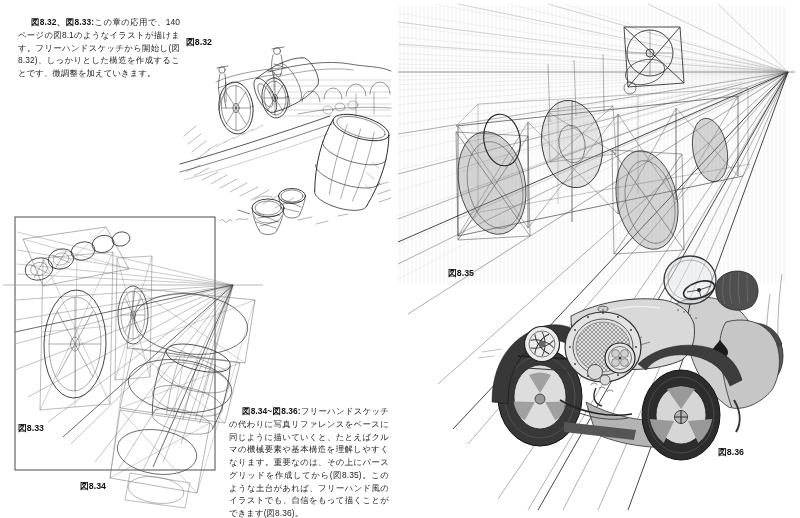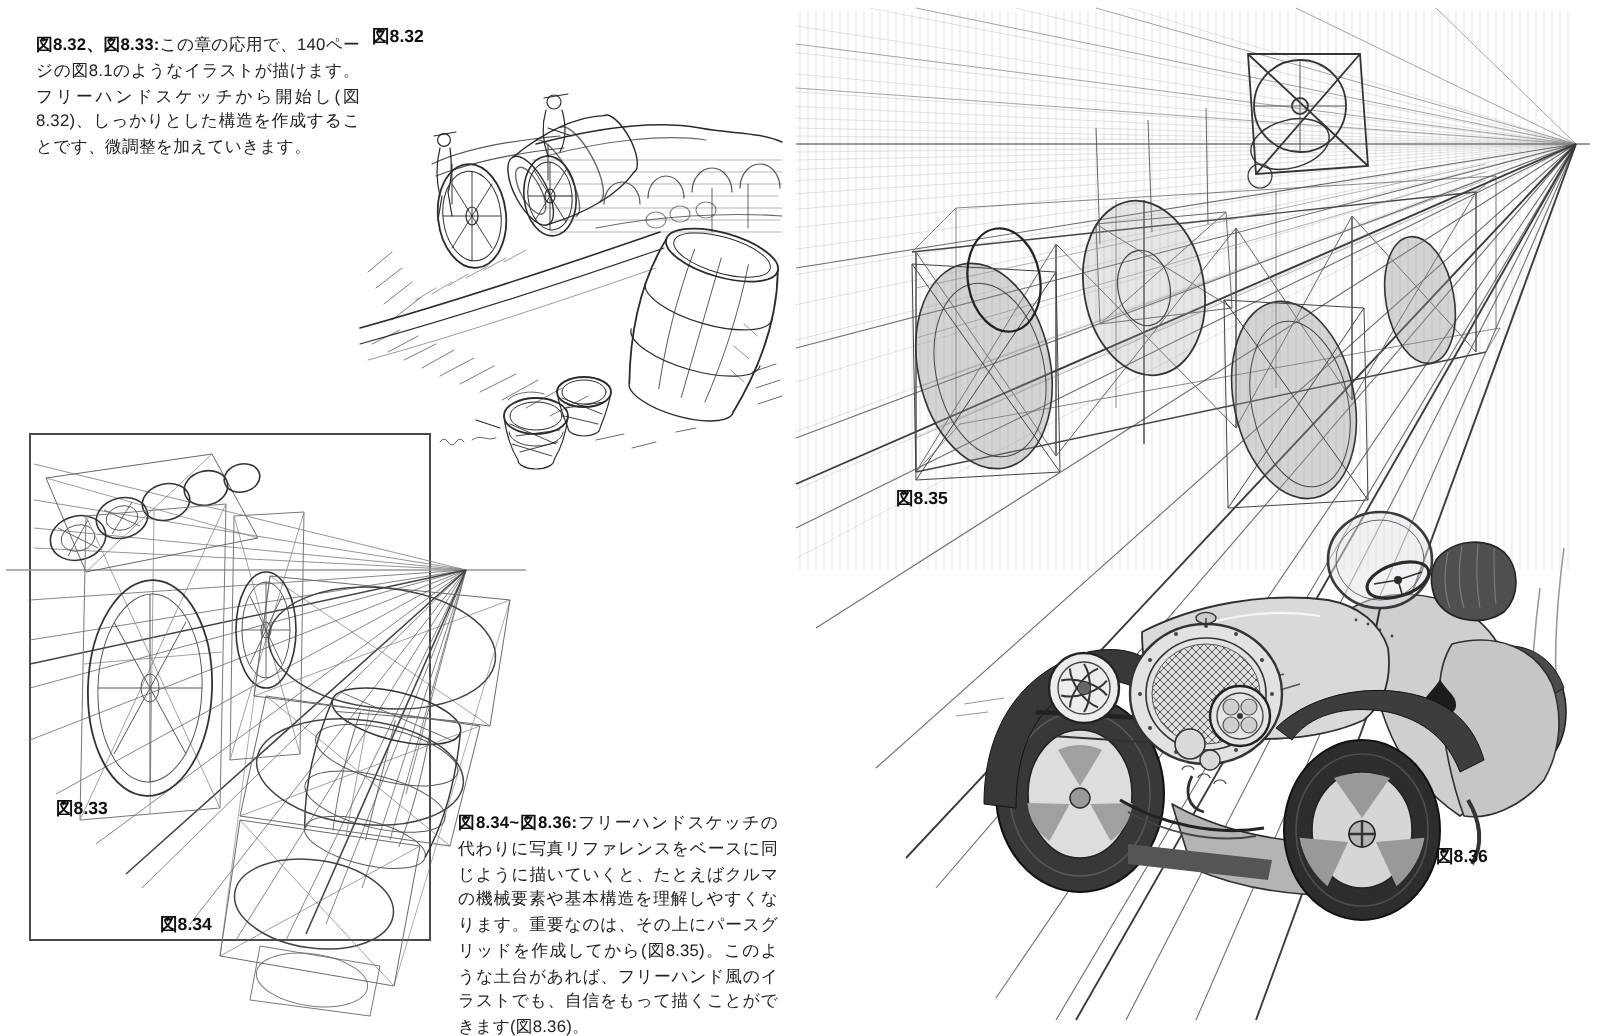--- a/index.html
+++ b/index.html
@@ -1,22 +1,22 @@
 <!DOCTYPE html>
 <html><head>
 <meta charset="utf-8">
 <style>
   html,body{margin:0;padding:0;}
   body{width:800px;height:518px;background:#ffffff;overflow:hidden;
        font-family:"Liberation Sans","DejaVu Sans",sans-serif;}
   .spread{position:relative;width:800px;height:518px;background:#fff;}
   .caption{position:absolute;font-size:8.4px;line-height:1.52;color:#232323;
            text-align:justify;letter-spacing:0.1px;}
-  .caption .lead{font-weight:bold;color:#111;}
-  .figlabel{position:absolute;font-size:8.8px;font-weight:bold;color:#101010;z-index:30;}
+  .caption .lead{font-weight:bold;color:#111;margin-left:13px;}
+  .figlabel{position:absolute;font-size:8.8px;font-weight:bold;color:#101010;z-index:30;margin-top:24px;}
   .footer{position:absolute;font-size:7.6px;color:#1d1d1d;z-index:30;margin-top:36px;}
   svg{position:absolute;overflow:visible;}
   .svgfig{z-index:5;}
   .topfig{z-index:10;}
 </style>
 </head>
 <body>
 
 <div class="spread">
 
@@ -138,21 +138,21 @@
       <ellipse cx="0" cy="-38" rx="33" ry="12" stroke="#333" stroke-width="0.8"></ellipse>
       <ellipse cx="0" cy="-18" rx="36.5" ry="13"></ellipse>
       <ellipse cx="0" cy="6" rx="36" ry="13"></ellipse>
       <ellipse cx="0" cy="27" rx="31" ry="11"></ellipse>
       <path d="M-33,-38 C-37,-12 -36,8 -31,27 M33,-38 C37,-12 36,8 31,27" stroke="#333" stroke-width="0.7"></path>
       <path d="M-18,-36 C-20,-10 -19,8 -17,25 M0,-36 C0,-10 0,8 0,26 M18,-36 C20,-10 19,8 17,25" stroke-width="0.4"></path>
       <path d="M-30,-43 L30,-33 M30,-43 L-30,-33" stroke-width="0.4"></path>
     </g>
   </svg>
 
-  <div class="figlabel" style="left:28px;top:399px;text-align:center;">図8.33</div>
+  <div class="figlabel" style="left:18px;top:399px;text-align:center;">図8.33</div>
 
   <svg class="svgfig" style="left:105px;top:268px;" width="185" height="240" viewBox="0 0 185 240" fill="none" stroke="#6a6a6a" stroke-width="0.5">
     <path d="M30,20 L150,32 L140,95 L22,80 Z"></path>
     <path d="M30,20 L140,95 M150,32 L22,80" stroke-width="0.4" opacity="0.8"></path>
     <ellipse cx="86" cy="56" rx="57" ry="30" transform="rotate(6 86 56)" stroke="#444" stroke-width="0.75"></ellipse>
     <path d="M28,80 L135,95 L120,155 L15,140 Z"></path>
     <path d="M28,80 L120,155 M135,95 L15,140 M80,85 L68,150" stroke-width="0.4" opacity="0.8"></path>
     <ellipse cx="75" cy="118" rx="52" ry="26" transform="rotate(7 75 118)" stroke="#444" stroke-width="0.75"></ellipse>
     <path d="M15,142 L105,155 L92,225 L5,210 Z"></path>
     <path d="M15,142 L92,225 M105,155 L5,210" stroke-width="0.4" opacity="0.8"></path>

